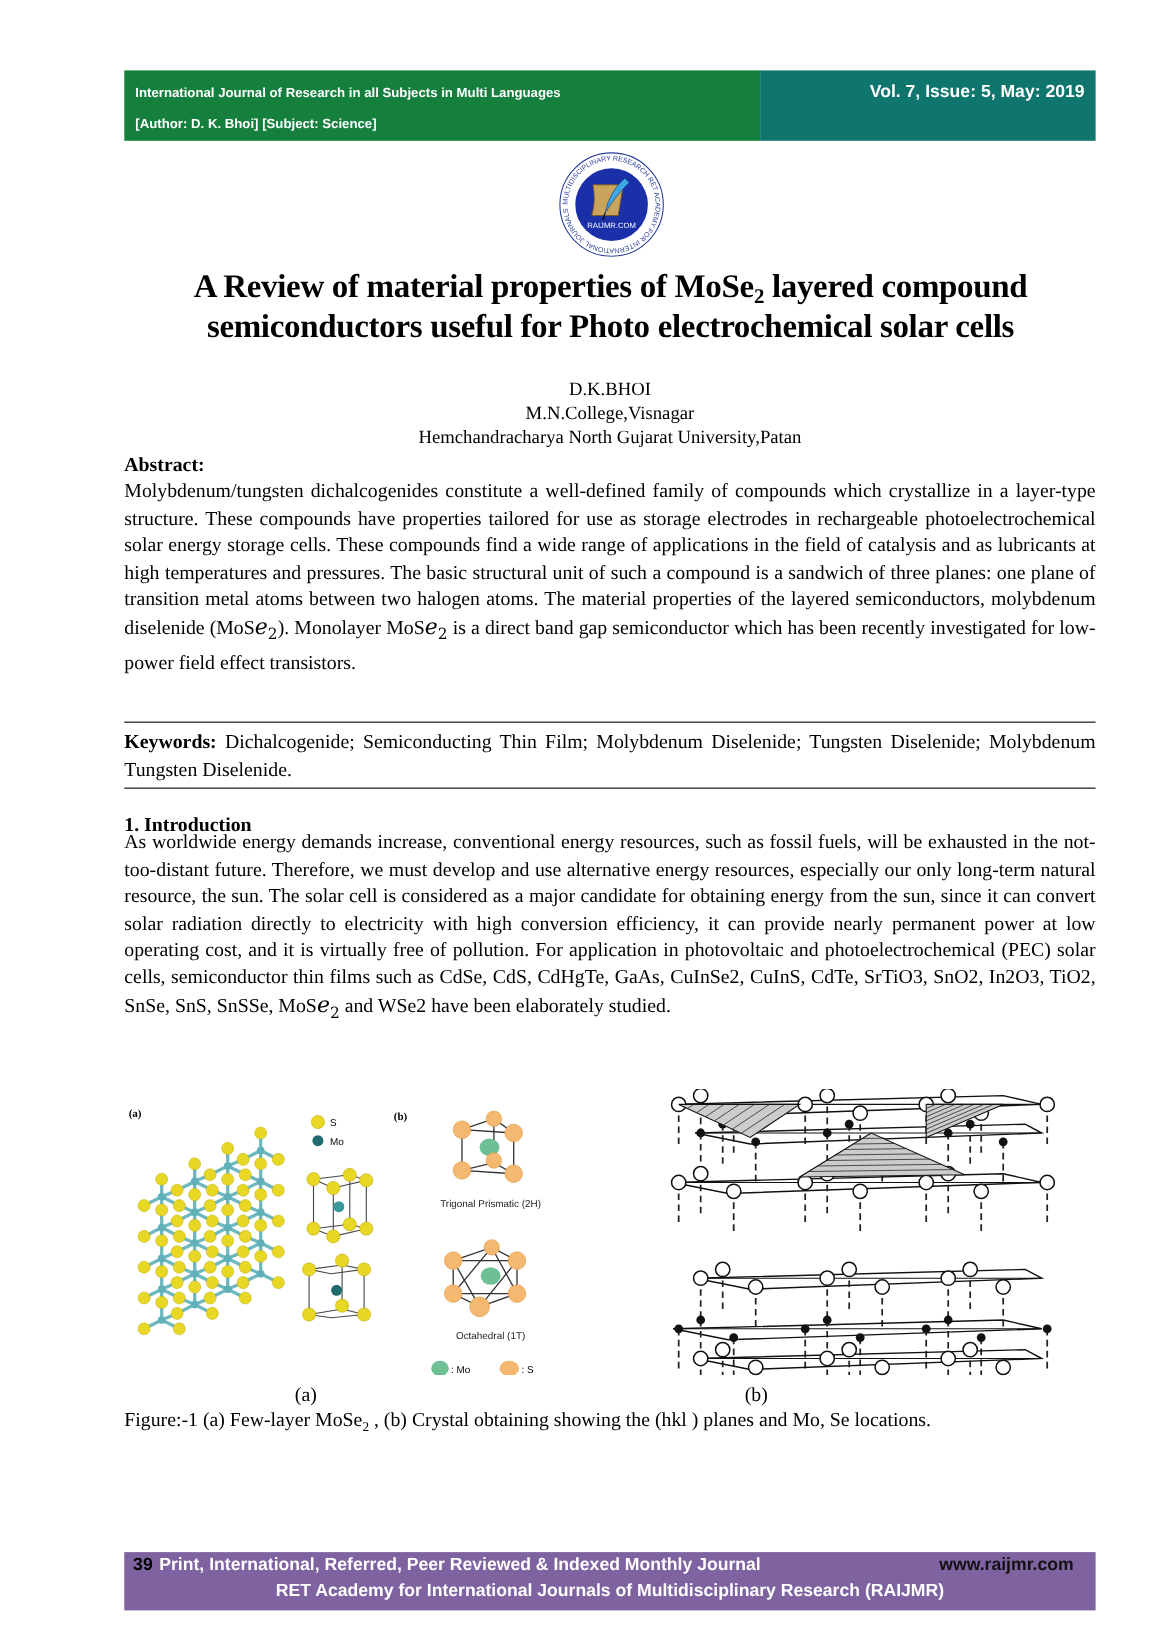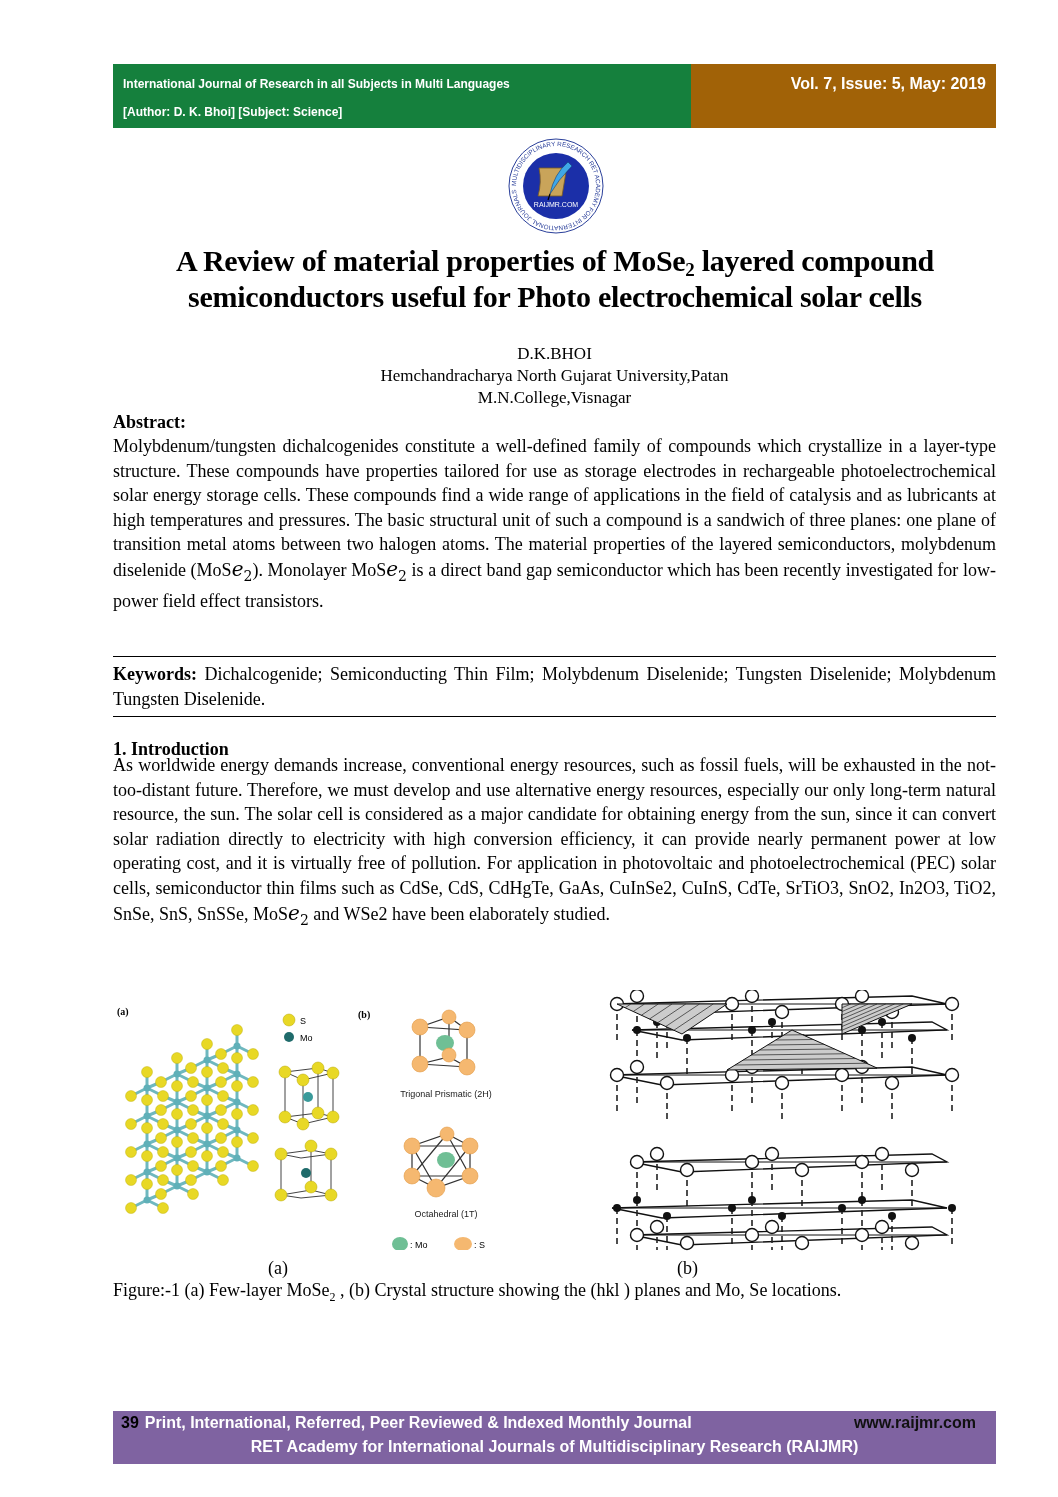--- a/index.html
+++ b/index.html
@@ -2,21 +2,21 @@
 <html><head>
 <meta charset="utf-8">
 <style>
   html, body { margin: 0; padding: 0; background: #ffffff; }
   body { width: 1058px; height: 1497px; position: relative; overflow: hidden;
          font-family: "Liberation Serif", "DejaVu Serif", serif; color: #000; }
 
   .hdr { position: absolute; top: 64px; left: 113px; width: 883px; height: 64px; display: flex; }
   .hdr-left { background: #15803d; width: 578px; color: #fff; font-family: "Liberation Sans", "DejaVu Sans", sans-serif;
               font-size: 12px; padding: 6px 0 0 10px; box-sizing: border-box; line-height: 28px; }
-  .hdr-right { background: #a16207; flex: 1; color: #fff; font-family: "Liberation Sans", "DejaVu Sans", sans-serif;
+  .hdr-right { background: #0f766e; flex: 1; color: #fff; font-family: "Liberation Sans", "DejaVu Sans", sans-serif;
                font-size: 16px; font-weight: bold; text-align: right; padding: 6px 10px 0 0; box-sizing: border-box; line-height: 28px; }
   .hdr-left div, .hdr-right div { white-space: nowrap; }
   .hdr-left .line2 { font-weight: bold; }
   .hdr-left .line1 { font-weight: bold; }
 
   .logo { position: absolute; top: 138px; left: 506px; width: 100px; height: 96px; }
 
   .title { position: absolute; top: 243px; left: 60px; width: 990px; text-align: center;
            font-size: 30px; font-weight: bold; line-height: 36px; letter-spacing: -0.3px; }
   .title sub { font-size: 19px; vertical-align: -5px; line-height: 0; }
@@ -83,22 +83,22 @@
   </svg>
 </div>
 
 <div class="title">
   <div><span>A Review of material properties of MoSe</span><sub>2</sub><span> layered compound</span></div>
   <div>semiconductors useful for Photo electrochemical solar cells</div>
 </div>
 
 <div class="authors">
   <div>D.K.BHOI</div>
+  <div>M.N.College,Visnagar</div>
   <div>Hemchandracharya North Gujarat University,Patan</div>
-  <div>M.N.College,Visnagar</div>
 </div>
 
 <div class="body-text abs-head heading">Abstract:</div>
 <div class="body-text abstract"><span>Molybdenum/tungsten dichalcogenides constitute a well-defined family of compounds which crystallize in a layer-type structure. These compounds have properties tailored for use as storage electrodes in rechargeable photoelectrochemical solar energy storage cells. These compounds find a wide range of applications in the field of catalysis and as lubricants at high temperatures and pressures. The basic structural unit of such a compound is a sandwich of three planes: one plane of transition metal atoms between two halogen atoms. The material properties of the layered semiconductors, molybdenum diselenide (MoS</span><span class="it-sub"><span>e</span><sub>2</sub></span><span>). Monolayer MoS</span><span class="it-sub"><span>e</span><sub>2</sub></span><span> is a direct band gap semiconductor which has been recently investigated for low-power field effect transistors.</span></div>
 
 <div class="rule" style="top:656px;"></div>
 
 <div class="body-text keywords"><span class="heading">Keywords:</span><span> Dichalcogenide; Semiconducting Thin Film; Molybdenum Diselenide; Tungsten Diselenide; Molybdenum Tungsten Diselenide.</span></div>
 
 <div class="rule" style="top:716px;"></div>
@@ -539,19 +539,19 @@
         <line x1="159.375" y1="65" x2="253.125" y2="63.75" stroke="#222" stroke-width="0.7"></line>
         <line x1="151.25" y1="70" x2="263.75" y2="68.5" stroke="#222" stroke-width="0.7"></line>
         <line x1="143.125" y1="75" x2="274.375" y2="73.25" stroke="#222" stroke-width="0.7"></line>
       </g>
   </svg>
 </div>
 
 <div class="sublabel" style="top:1258px; left:268px;">(a)</div>
 <div class="sublabel" style="top:1258px; left:677px;">(b)</div>
 
-<div class="caption"><span>Figure:-1 (a) Few-layer MoSe</span><sub>2</sub><span> , (b) Crystal structure showing the (hkl ) planes and Mo, Se locations.</span></div>
+<div class="caption"><span>Figure:-1 (a) Few-layer MoSe</span><sub>2</sub><span> , (b) Crystal obtaining showing the (hkl ) planes and Mo, Se locations.</span></div>
 
 <div class="ftr">
   <div class="l1"><span class="pg">39</span><span>Print, International, Referred,  Peer  Reviewed &amp; Indexed  Monthly Journal</span></div>
   <div class="url">www.raijmr.com</div>
   <div class="l2">RET Academy for International Journals of Multidisciplinary Research (RAIJMR)</div>
 </div>
 
 </body></html>

